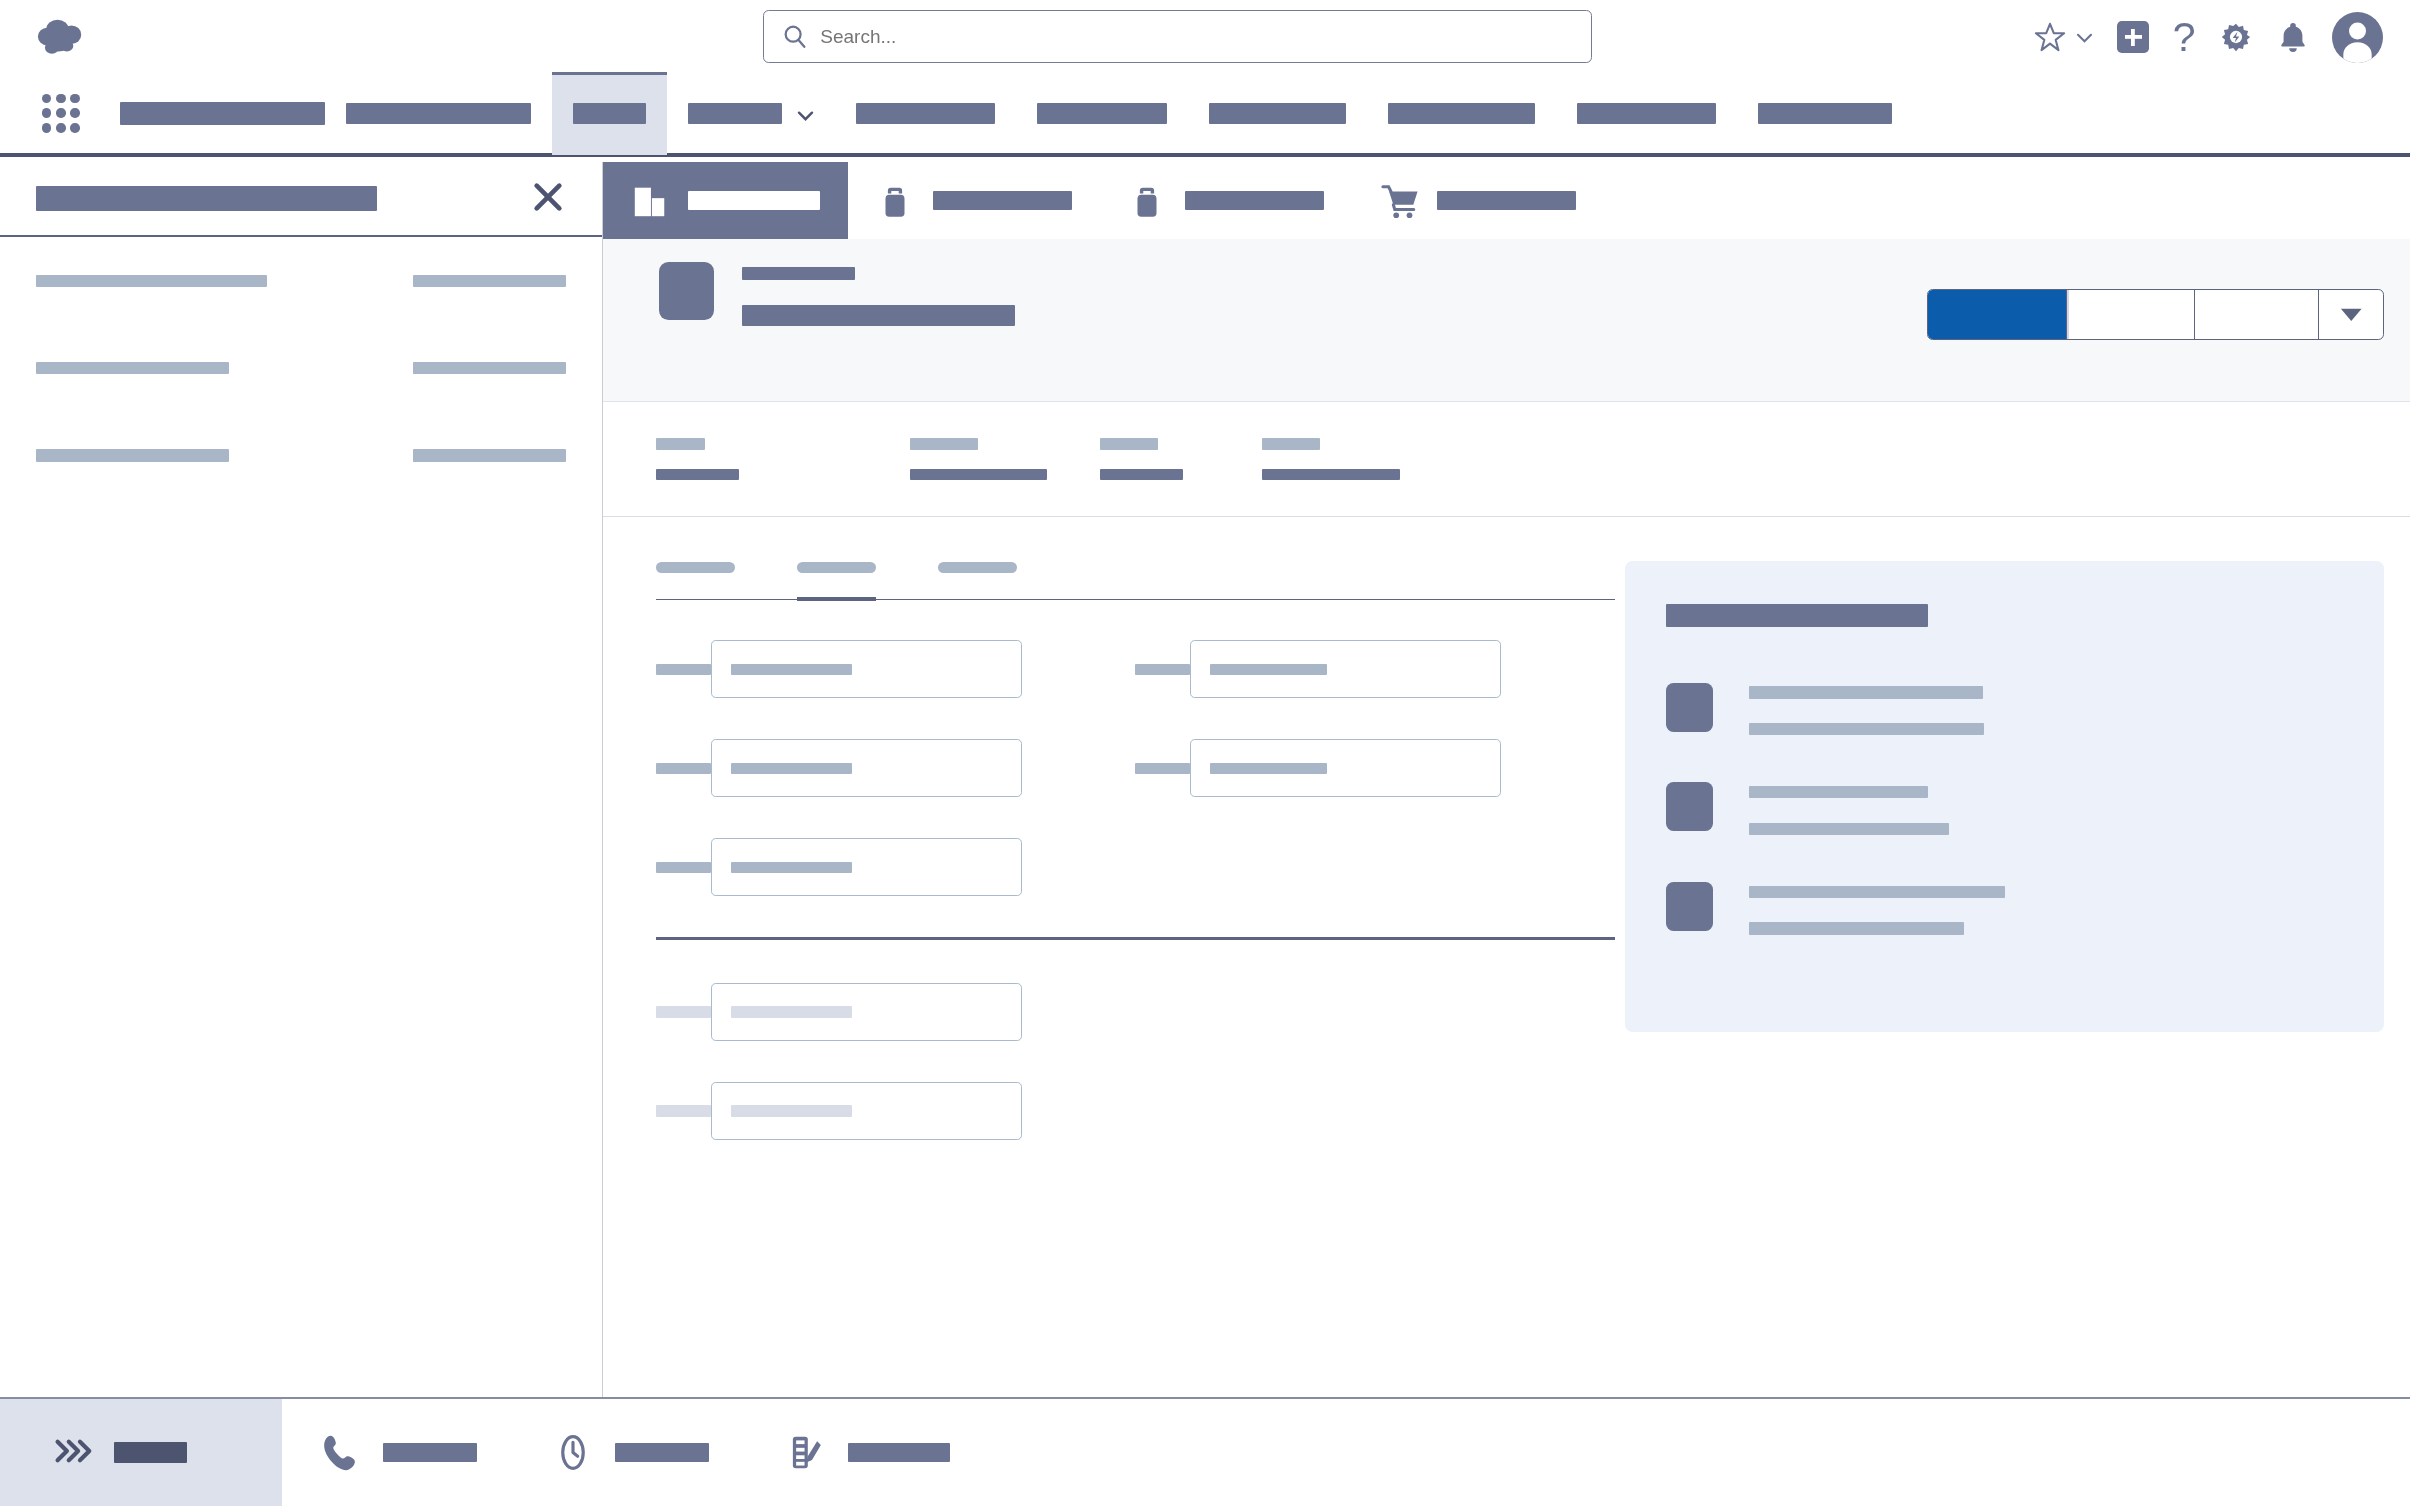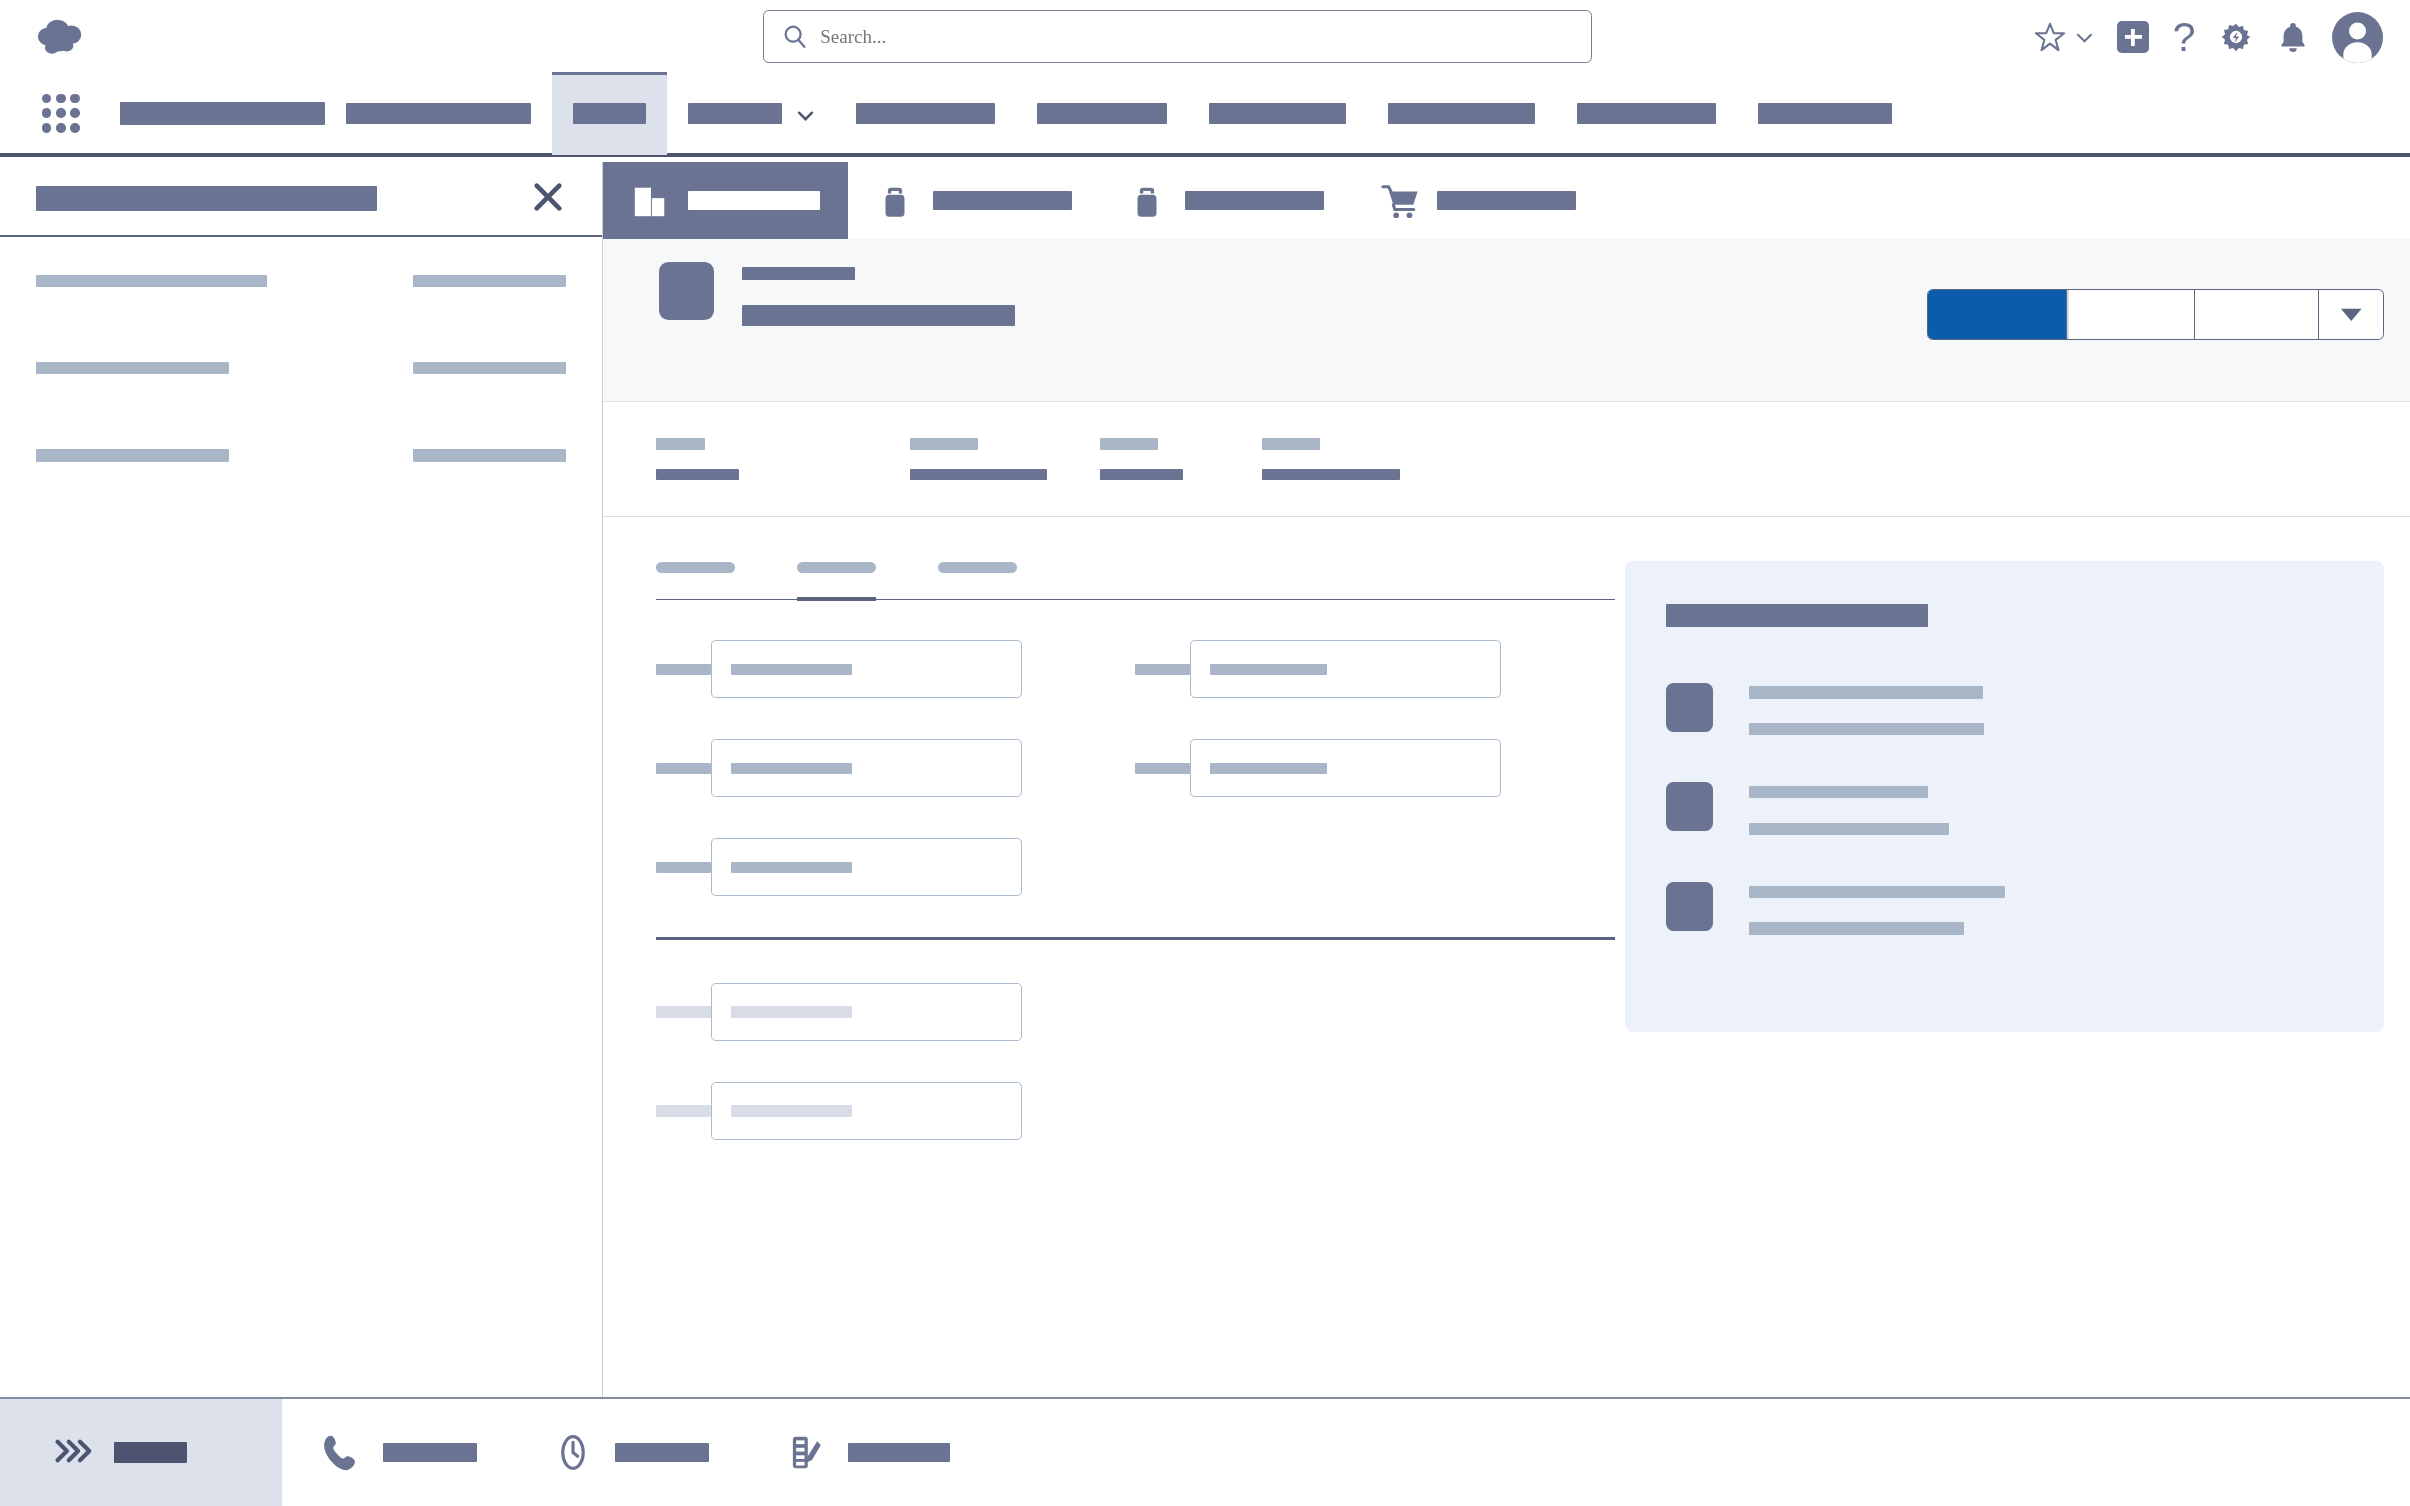--- a/index.html
+++ b/index.html
@@ -192,21 +192,21 @@
   </span>
 
   <div id="global-search-wrap">
     <div id="global-search">
       <span class="sicon">
         <svg viewBox="0 0 30 30" width="28" height="28">
           <circle cx="13" cy="12" r="8" fill="none" stroke="#6B7393" stroke-width="2.4"></circle>
           <line x1="19" y1="18.5" x2="25" y2="25.5" stroke="#6B7393" stroke-width="2.4" stroke-linecap="round"></line>
         </svg>
       </span>
-      <input type="text" style="border: none; outline: none; flex: 1 1 0%; height: 100%; font-size: 19px; color: rgb(68, 68, 68); background: transparent; padding-left: 11.3px; font-family: Liberation Serif, serif;" placeholder="Search...">
+      <input type="text" style="border: none; outline: none; flex: 1 1 0%; height: 100%; font-size: 19px; color: rgb(68, 68, 68); background: transparent; padding-left: 11.3px;" placeholder="Search...">
     </div>
   </div>
 
   <div id="global-actions">
     <span class="ga">
       <svg viewBox="0 0 34 34" width="32" height="32">
         <polygon points="17,3 21,13 32,13 23,20 26,31 17,24 8,31 11,20 2,13 13,13" fill="none" stroke="#6B7393" stroke-width="2.2" stroke-linejoin="round"></polygon>
       </svg>
     </span>
     <span class="ga" style="margin-left:-15px;">

